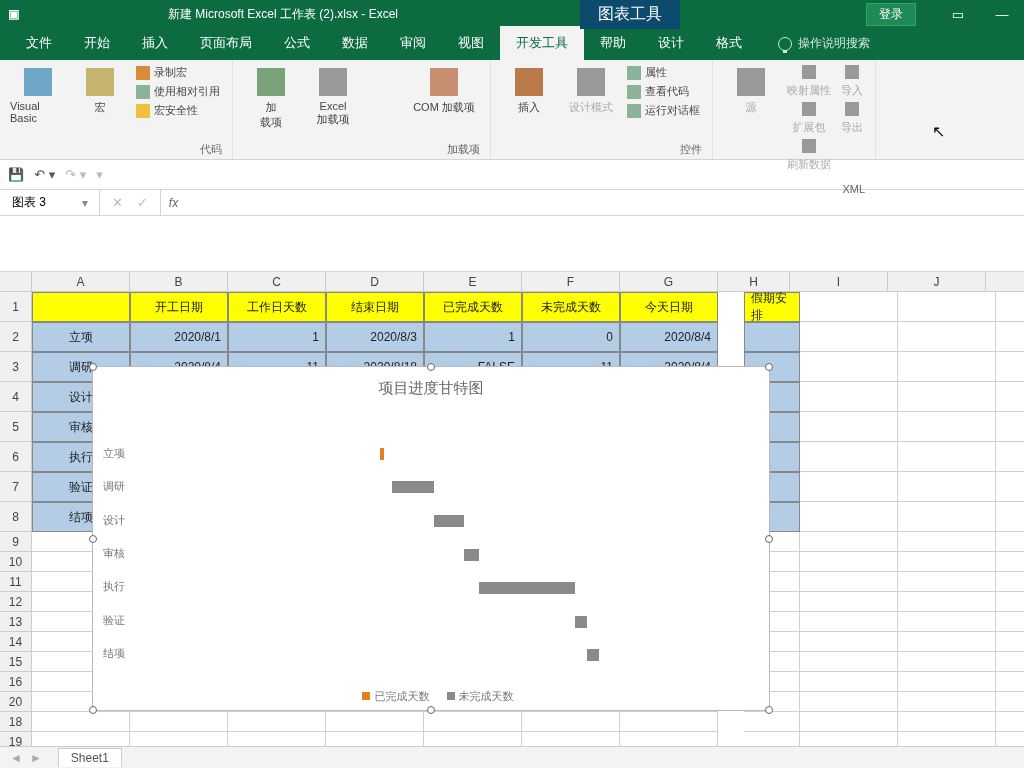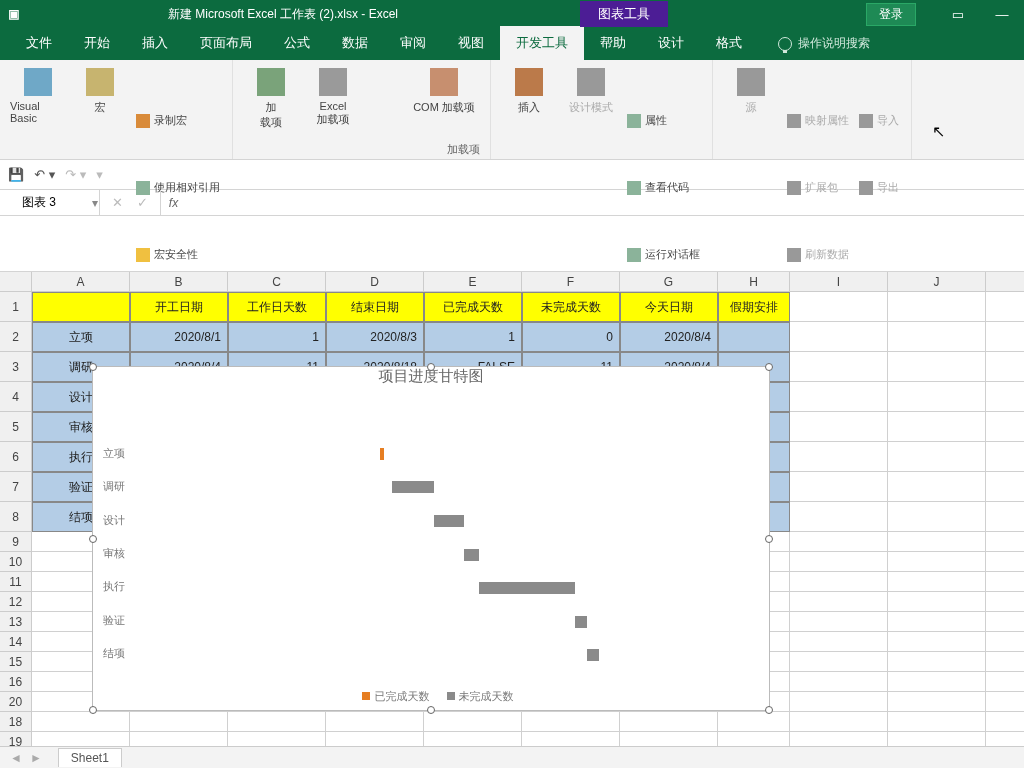--- a/index.html
+++ b/index.html
@@ -2,21 +2,21 @@
 <html><head>
 <meta charset="utf-8">
 <style>
 * { margin:0; padding:0; box-sizing:border-box; font-family:"Microsoft YaHei","Segoe UI",sans-serif; }
 body { background:#fff; width:1024px; height:768px; overflow:hidden; position:relative; }
 
 
 .titlebar { height:28px; background:#0c6b3f; display:flex; align-items:center; color:#fff; font-size:12px; }
 .titlebar .excel-icon { width:28px; text-align:center; color:#fff; font-weight:bold; }
 .titlebar .title { flex:0 0 auto; padding-left:140px; }
-.titlebar .chart-tools { position:absolute; left:580px; background:#4c1d95; padding:4px 18px; font-size:13px; }
+.titlebar .chart-tools { position:absolute; left:580px; background:#0c4a6e; padding:4px 18px; font-size:16px; }
 .titlebar .spacer { flex:1; }
 .titlebar .login { background:#1e8a55; border:1px solid #2aa866; padding:2px 12px; margin-right:20px; font-size:12px; }
 .titlebar .winbtn { width:44px; text-align:center; font-size:13px; color:#fff; }
 
 
 .ribbon-tabs { height:32px; background:#0c6b3f; display:flex; align-items:flex-end; padding-left:10px; color:#fff; font-size:13px; }
 .ribbon-tabs .tab { padding:8px 16px; cursor:pointer; }
 .ribbon-tabs .tab.active { background:#f3f3f3; color:#0c6b3f; }
 .ribbon-tabs .tab.context { color:#fff; }
 .ribbon-tabs .tell { margin-left:10px; display:flex; align-items:center; gap:6px; color:#d0e8db; font-size:12px; padding:8px 10px;}
@@ -25,34 +25,34 @@
 
 
 .ribbon { height:100px; background:#f3f3f3; border-bottom:1px solid #d4d4d4; display:flex; }
 .group { border-right:1px solid #e0e0e0; padding:4px 10px 2px 10px; display:flex; flex-direction:column; justify-content:space-between; }
 .group-label { text-align:right; font-size:11px; color:#666; padding-top:2px;margin-top:8px;}
 .group-body { display:flex; align-items:flex-start; gap:6px; flex:1;}
 .bigbtn { display:flex; flex-direction:column; align-items:center; width:56px; font-size:11px; color:#444; cursor:pointer; padding-top:2px;}
 .bigbtn .ico { width:32px; height:32px; margin-bottom:2px; display:flex; align-items:center; justify-content:center; }
 .bigbtn.disabled { color:#aaa; }
 .smallbtns { display:flex; flex-direction:column; gap:2px; font-size:11px; color:#444; }
-.smallbtns .sb { display:flex; align-items:center; gap:4px; cursor:pointer; padding:1px 2px;margin-top:48px;}
-.sb.disabled{color:#aaa;}
+.smallbtns .sb { display:flex; align-items:center; gap:4px; cursor:pointer; padding:1px 2px;}
+.sb.disabled{color:#aaa;flex-direction:column;}
 .sq{width:14px;height:14px;background:#8bb39a;display:inline-block;}
 .sq.orange{background:#d98b3a;}
 .sq.gray{background:#999;}
 .sq.warn{background:#f0c040;}
 
 
 .qat { height:30px; background:#fff; border-bottom:1px solid #d4d4d4; display:flex; align-items:center; padding-left:8px; gap:10px; color:#555; font-size:13px;}
 .qat .qb{cursor:pointer;}
 
 
 .fbar { height:26px; border-bottom:1px solid #d4d4d4; display:flex; align-items:stretch; }
-.namebox { width:100px; border-right:1px solid #d4d4d4; display:flex; align-items:center; padding:0 22px; font-size:12px; }
+.namebox { width:100px; border-right:1px solid #d4d4d4; display:flex; align-items:center; padding:0 12px; font-size:12px; }
 .namebox input{border:none;width:70px;font-size:12px;outline:none;}
 .fx-btns { display:flex; align-items:center; gap:14px; padding:0 12px; color:#888; font-size:13px; border-right:1px solid #d4d4d4;}
 .fx-label{font-style:italic;padding:0 8px;display:flex;align-items:center;color:#666;font-size:12px;}
 .fbar-input{flex:1;}
 
 
 .bigfx { height:56px; border-bottom:1px solid #d4d4d4; background:#fff;}
 
 
 .grid-wrap { position:relative; height:calc(768px - 28px - 32px - 100px - 30px - 26px - 56px - 22px); overflow:hidden; background:#fff;}
@@ -60,32 +60,32 @@
 .colheads { position:absolute; left:32px; top:0; height:20px; display:flex; }
 .colheads .ch { width:98px; background:#f0f0f0; border-right:1px solid #ccc; border-bottom:1px solid #ccc; text-align:center; font-size:12px; color:#444; line-height:20px;}
 .colheads .ch.h{width:72px;}
 .rowheads { position:absolute; left:0; top:20px; width:32px; }
 .rowheads .rh { height:30px; background:#f0f0f0; border-right:1px solid #ccc; border-bottom:1px solid #ccc; text-align:center; font-size:12px; color:#444; line-height:30px;}
 .rowheads .rh.short{height:20px;line-height:20px;}
 .cells { position:absolute; left:32px; top:20px; }
 .row { display:flex; height:30px; }
 .row.short{height:20px;}
 .cell { width:98px; border-right:1px solid #d0d0d0; border-bottom:1px solid #d0d0d0; font-size:12px; display:flex; align-items:center; padding:0 6px; justify-content:flex-end; color:#222;}
-.cell.h{width:72px;}
+.cell.h{width:56px;margin-left:26px;}
 .cell.hdr { background:#ffff00; font-weight:normal; justify-content:center; border:1px solid #888;}
 .cell.datalabel { background:#b4cde6; justify-content:center; border:1px solid #888;}
 .cell.data { background:#b4cde6; border:1px solid #888;}
 
 
 .chart { position:absolute; left:92px; top:394px; width:678px; height:345px; background:#fff; border:1px solid #bbb; }
 .chart .handle{position:absolute;width:8px;height:8px;background:#fff;border:1px solid #666;border-radius:50%;}
 .chart .h-tl{left:-4px;top:-4px;} .chart .h-tr{right:-4px;top:-4px;} .chart .h-bl{left:-4px;bottom:-4px;} .chart .h-br{right:-4px;bottom:-4px;}
 .chart .h-tm{left:50%;top:-4px;margin-left:-4px;} .chart .h-bm{left:50%;bottom:-4px;margin-left:-4px;}
 .chart .h-ml{left:-4px;top:50%;margin-top:-4px;} .chart .h-mr{right:-4px;top:50%;margin-top:-4px;}
-.chart-title{text-align:center;font-size:15px;color:#666;}
+.chart-title{text-align:center;font-size:15px;color:#666;padding-top:12px;}
 .plot{position:absolute;left:60px;top:70px;right:20px;bottom:40px;}
 .xlabels{position:absolute;left:60px;right:20px;top:50px;display:flex;justify-content:space-between;font-size:11px;color:#777;}
 .ylabels{position:absolute;left:10px;top:70px;bottom:40px;display:flex;flex-direction:column;justify-content:space-around;font-size:11px;color:#777;}
 .bar{position:absolute;height:12px;background:#8a8a8a;}
 .bar.done{background:#e67e22;}
 .legend{position:absolute;bottom:6px;left:0;right:0;text-align:center;font-size:11px;color:#777;}
 .legend .sw{display:inline-block;width:8px;height:8px;margin:0 4px 0 14px;}
 
 
 .tabs-bar{height:22px;border-top:1px solid #ccc;background:#f3f3f3;display:flex;align-items:center;font-size:12px;color:#555;}

